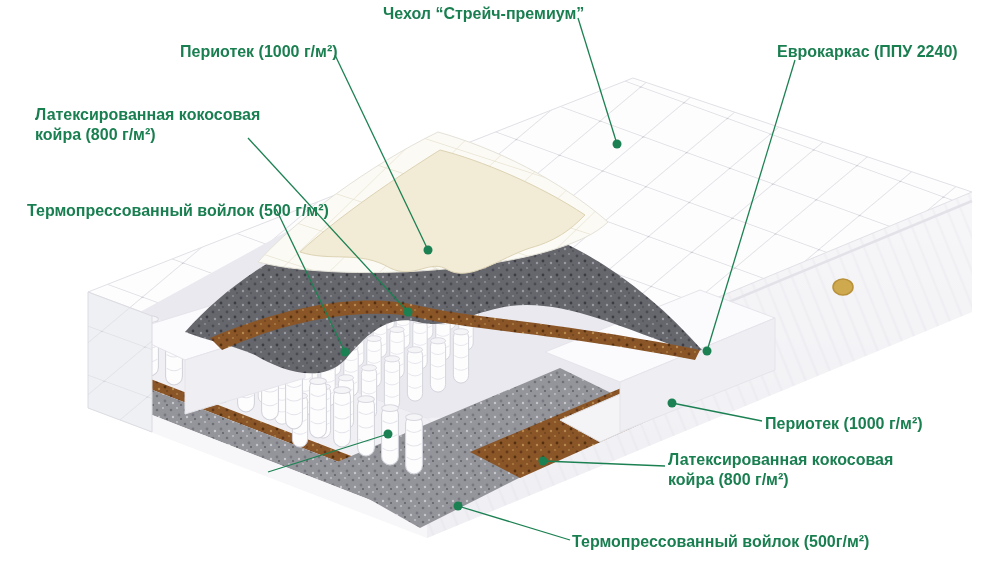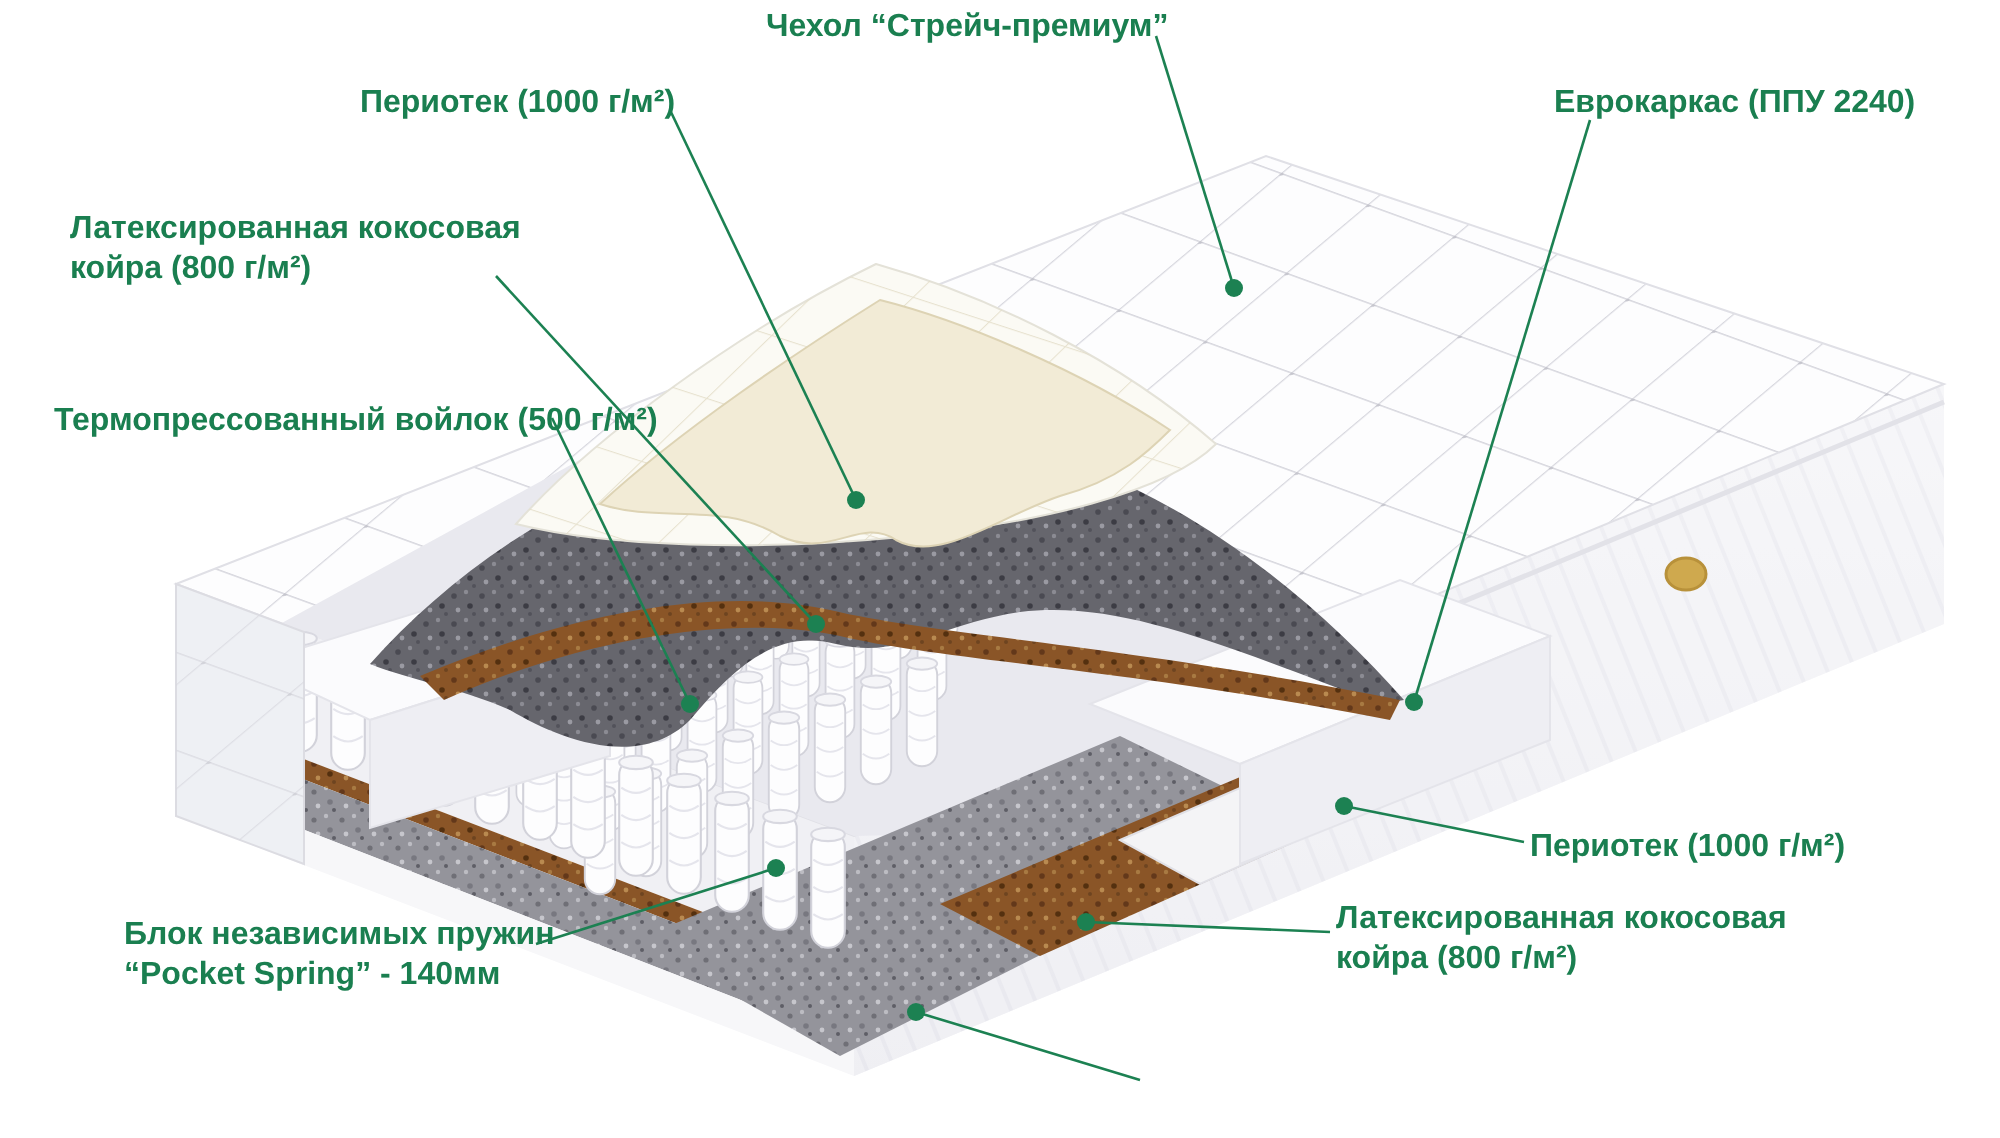--- a/index.html
+++ b/index.html
@@ -210,18 +210,17 @@
     <circle cx="458" cy="506" r="4.5"></circle>
   </g>
 </svg>
 
   <div class="label" style="left:383px; top:4px;">Чехол “Стрейч-премиум”</div>
   <div class="label" style="left:180px; top:42px;">Периотек (1000 г/м²)</div>
   <div class="label" style="left:748px; top:42px;padding-left:29px;">Еврокаркас (ППУ 2240)</div>
   <div class="label" style="left:35px;  top:105px;">Латексированная кокосовая
 койра (800 г/м²)</div>
   <div class="label" style="left:2px;   top:201px;margin-left:25px;">Термопрессованный войлок (500 г/м²)</div>
-  <div class="label" style="left:62px;  top:458px;">Блок независимых пружин
-“Pocket Spring” - 140мм</div>
   <div class="label" style="left:765px; top:414px;">Периотек (1000 г/м²)</div>
   <div class="label" style="left:668px; top:450px;">Латексированная кокосовая
 койра (800 г/м²)</div>
+  <div class="label" style="left:572px; top:532px;">Термопрессованный войлок (500г/м²)</div>
 </div>
 
 </body></html>

